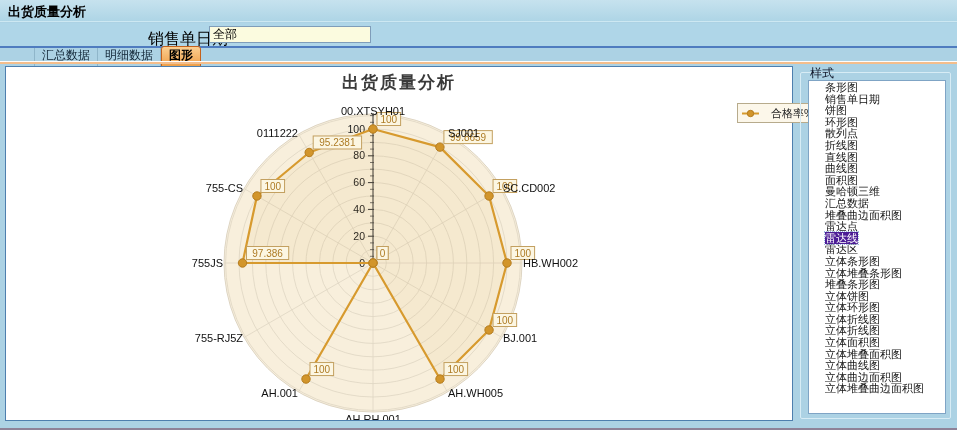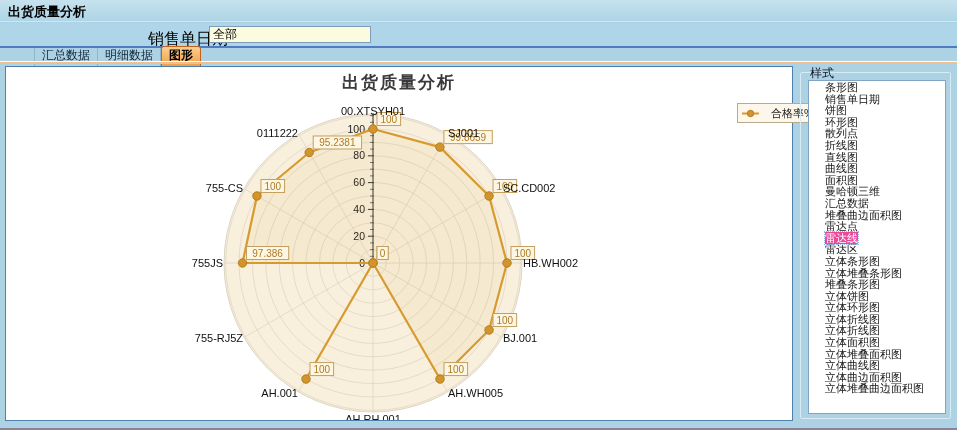--- a/index.html
+++ b/index.html
@@ -44,21 +44,21 @@
   .legend .txt { font-size:11px; color:#222; white-space:nowrap; }
   svg.radar { position:absolute; left:0; top:0; }
 
   
   .style-group { position:absolute; left:800px; top:72px; width:151px; height:347px;
     border:1px solid #d7ecf5; border-radius:2px; }
   .style-title { position:absolute; left:810px; top:65px; font-size:12px; color:#0f172a; }
   .style-list { position:absolute; left:808px; top:80px; width:138px; height:334px;
     background:#fff; border:1px solid #7fa4c5; overflow:hidden; padding:1px 0 0 16px; }
   .list-item { font-size:11px; line-height:11.6px; color:#141414; white-space:nowrap; cursor:default; }
-  .list-item .sel { background:#ec4899; color:#fff; outline:1px dotted #9db8e0; }
+  .list-item .sel { background:#4c1d95; color:#fff; outline:1px dotted #9db8e0; }
 
   .footer-line { position:absolute; left:0; top:428px; width:957px; height:2px; background:#8e8298; }
 </style>
 </head>
 <body>
 
 <div class="titlebar">
   <span class="t">出货质量分析</span>
 </div>
 

